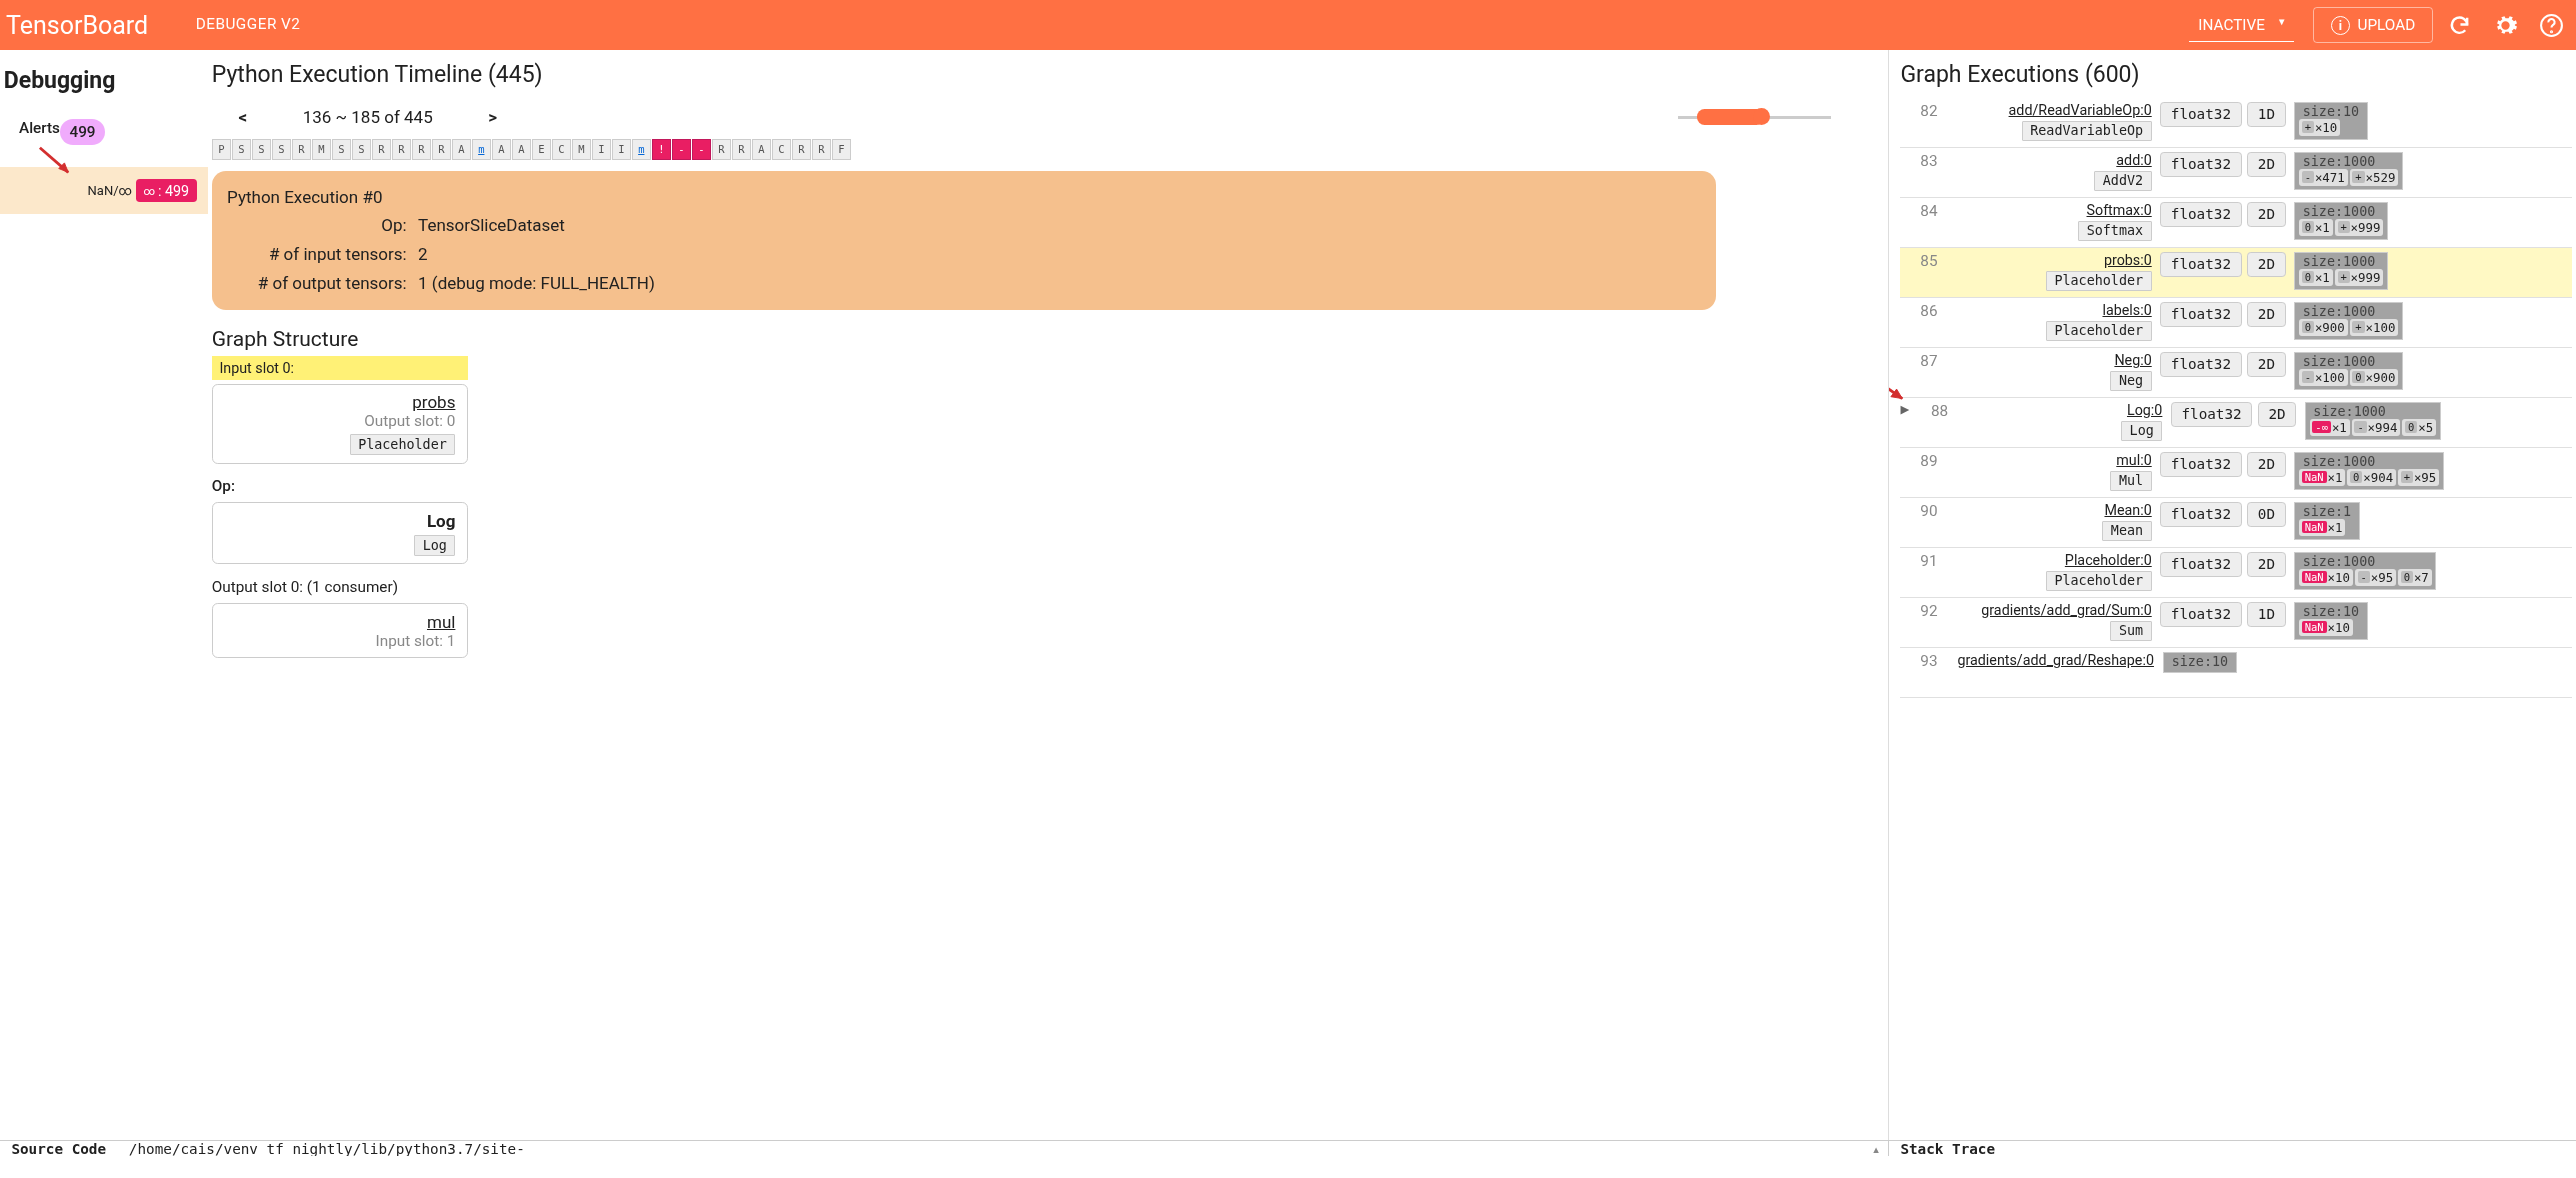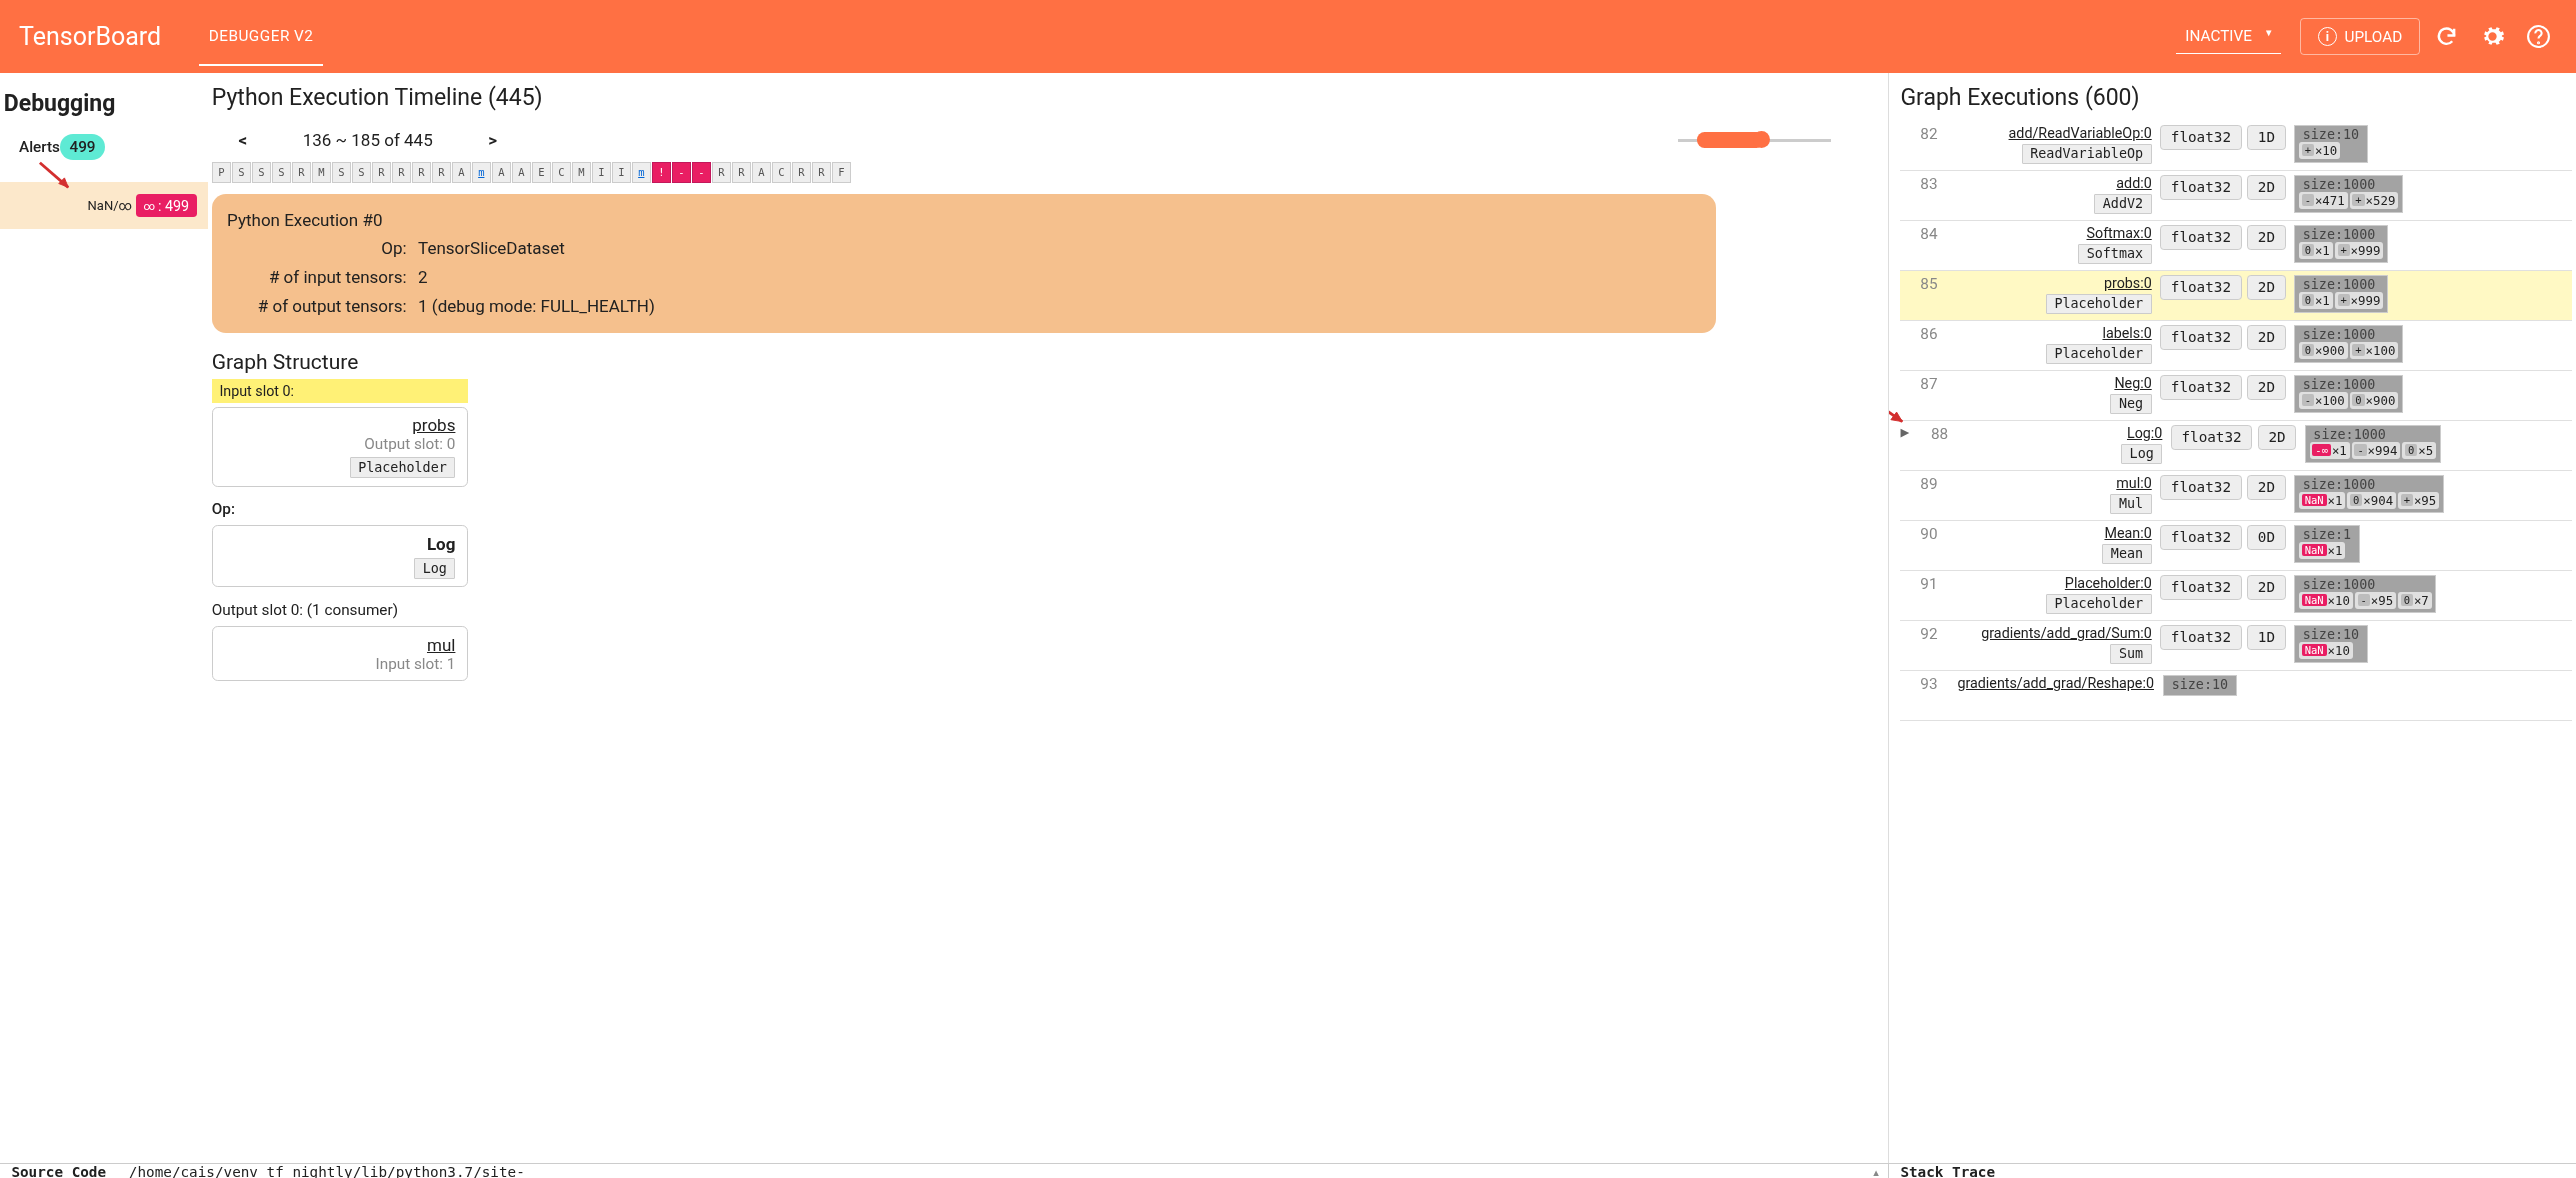--- a/index.html
+++ b/index.html
@@ -1,29 +1,29 @@
 <!DOCTYPE html>
 <html><head>
 <meta charset="utf-8">
 <style>
 * { box-sizing: border-box; margin: 0; padding: 0; }
 body { font-family: Roboto, -apple-system, sans-serif; font-size: 13.4px; color: #212121; overflow: hidden; }
-.header { background: #ff7043; color: #fff; height: 73px; display: flex; align-items: center; padding: 0 19px; }
+.header { background: #ff7043; color: #fff; height: 50px; display: flex; align-items: center; padding: 0 6px; }
 .header .brand { font-size: 25px; font-weight: 400; margin-right: 38px; }
 .header .plugin-tab { font-size: 15.3px; font-weight: 400; letter-spacing: 0.5px; padding: 19px 9.5px; border-bottom: 2.9px solid #fff; }
 .header .spacer { flex: 1; }
 .header .status-select { color: #fff; font-size: 15.3px; padding: 7.6px 29px 7.6px 9.5px; border: none; border-bottom: 1.9px solid #fff; background: transparent; margin-right: 19px; position: relative; }
 .header .status-select::after { content: '▼'; position: absolute; right: 7.6px; font-size: 9.5px; }
 .header .upload-btn { border: 1px solid rgba(255,255,255,0.5); border-radius: 3.8px; padding: 7.6px 17px; display: flex; align-items: center; gap: 7.6px; font-size: 15.3px; }
 .header .icon-btn { width: 38px; height: 38px; display: flex; align-items: center; justify-content: center; font-size: 21px; cursor: pointer; margin-left: 7.6px; }
 .main { display: flex; height: calc(100vh - 61px - 27px); }
 .col-alerts { width: 208px; padding: 9.5px 0; }
 .col-alerts h2 { font-size: 23px; font-weight: 700; padding: 7.6px 11.4px 11.4px 3.8px; }
 .alerts-header { display: flex; align-items: center; justify-content: flex-start; padding: 5.7px 19px; font-weight: 500; font-size: 15.3px; }
-.badge-orange { background: #5eead4; border-radius: 19px; padding: 3.8px 9.5px; font-weight: 500; }
+.badge-orange { background: #f0abfc; border-radius: 19px; padding: 3.8px 9.5px; font-weight: 500; margin-top: 8px; }
 .alert-row { background: #fce8cb; padding: 11.4px 11.4px 11.4px 19px; display: flex; align-items: center; justify-content: flex-end; gap: 3.8px; position: relative; margin-top: 17px; }
 .alert-row .lbl { font-size: 13px; text-align: center; }
 .nan-badge { background: #e91e63; color: #fff; border-radius: 3.8px; padding: 3.8px 7.6px; font-weight: 400; font-size: 14.3px; display: inline-flex; align-items: center; gap: 2.9px; }
 .arrow-red { position: absolute; width: 38px; height: 34px; }
 .col-timeline { flex: 1; padding: 7.6px 0 0 3.8px; overflow-y: auto; border-right: 1px solid #ddd; position: relative; }
 .col-timeline h2, .col-graph h2 { font-size: 23px; font-weight: 400; padding: 3.8px 0 9.5px 0; }
 .paginator { display: flex; align-items: center; gap: 48px; padding: 9.5px 19px; font-size: 17px; }
 .paginator .arrow { font-weight: 700; cursor: pointer; padding: 0 7.6px; }
 .slider-track { width: 153px; height: 2.9px; background: #ccc; position: relative; margin-left: auto; margin-right: 38px; }
 .slider-thumb { position: absolute; width: 67px; height: 15.3px; background: #ff7043; border-radius: 7.6px; top: -6.7px; left: 19px; }

